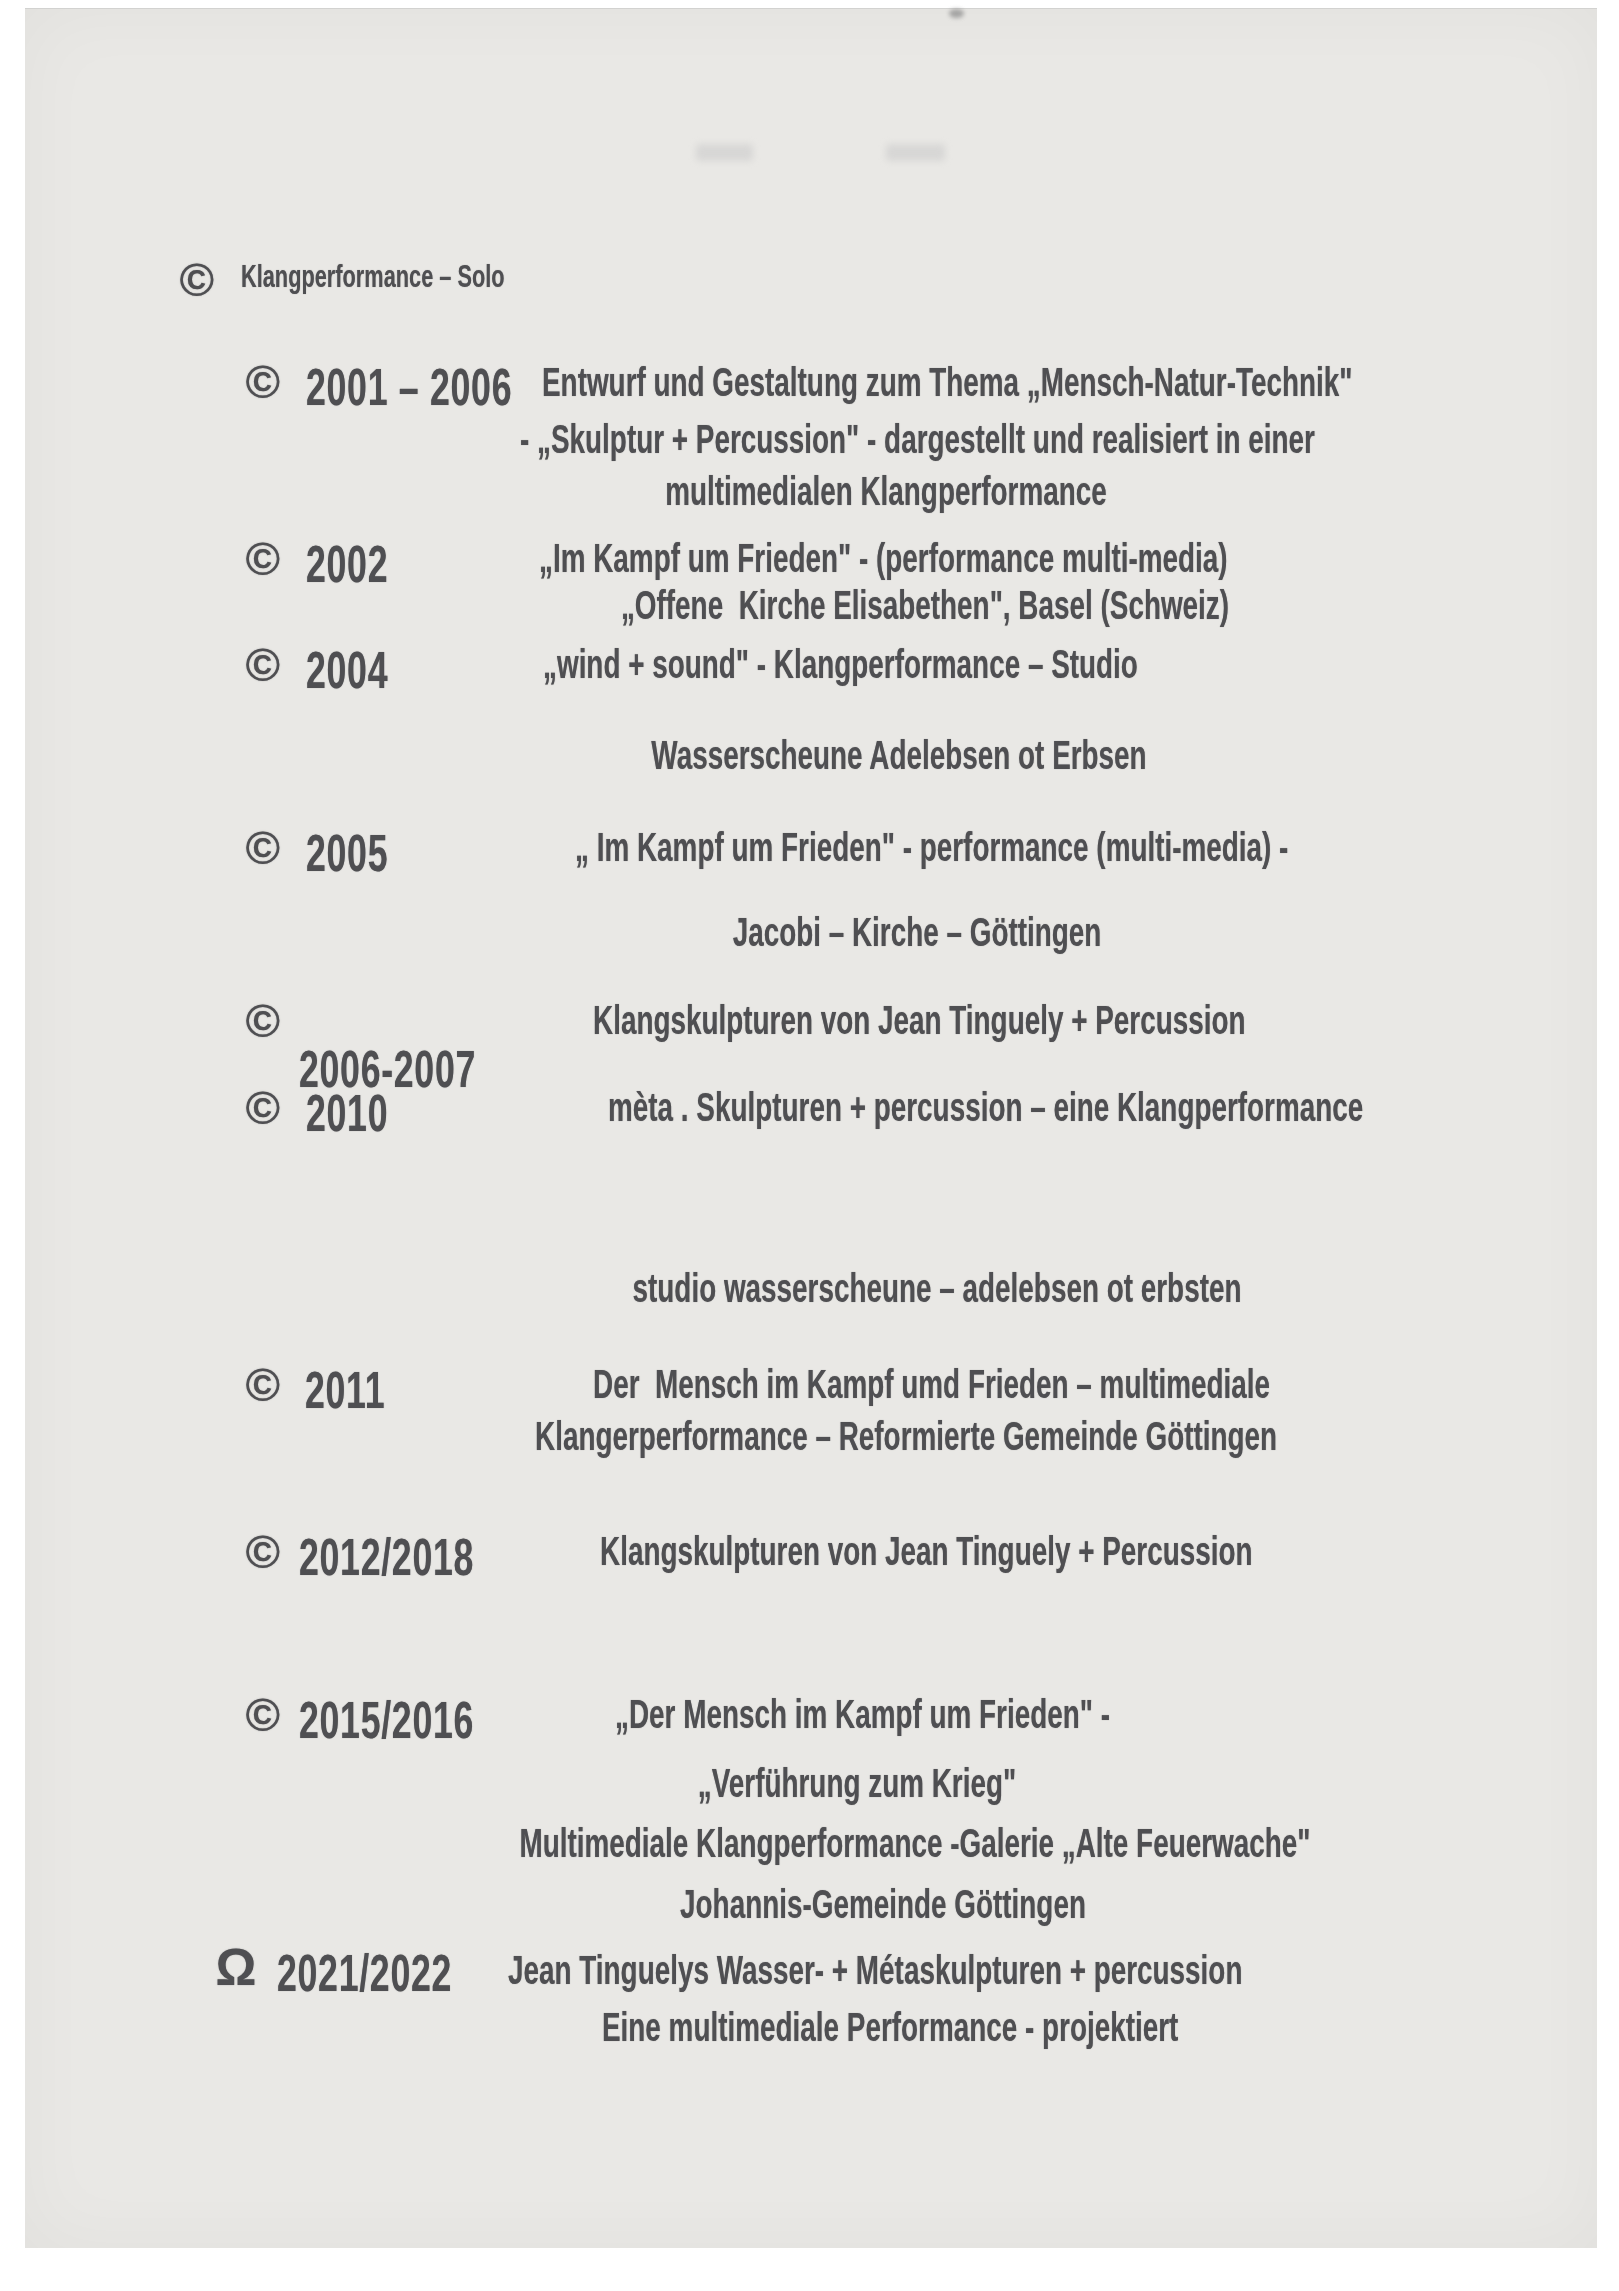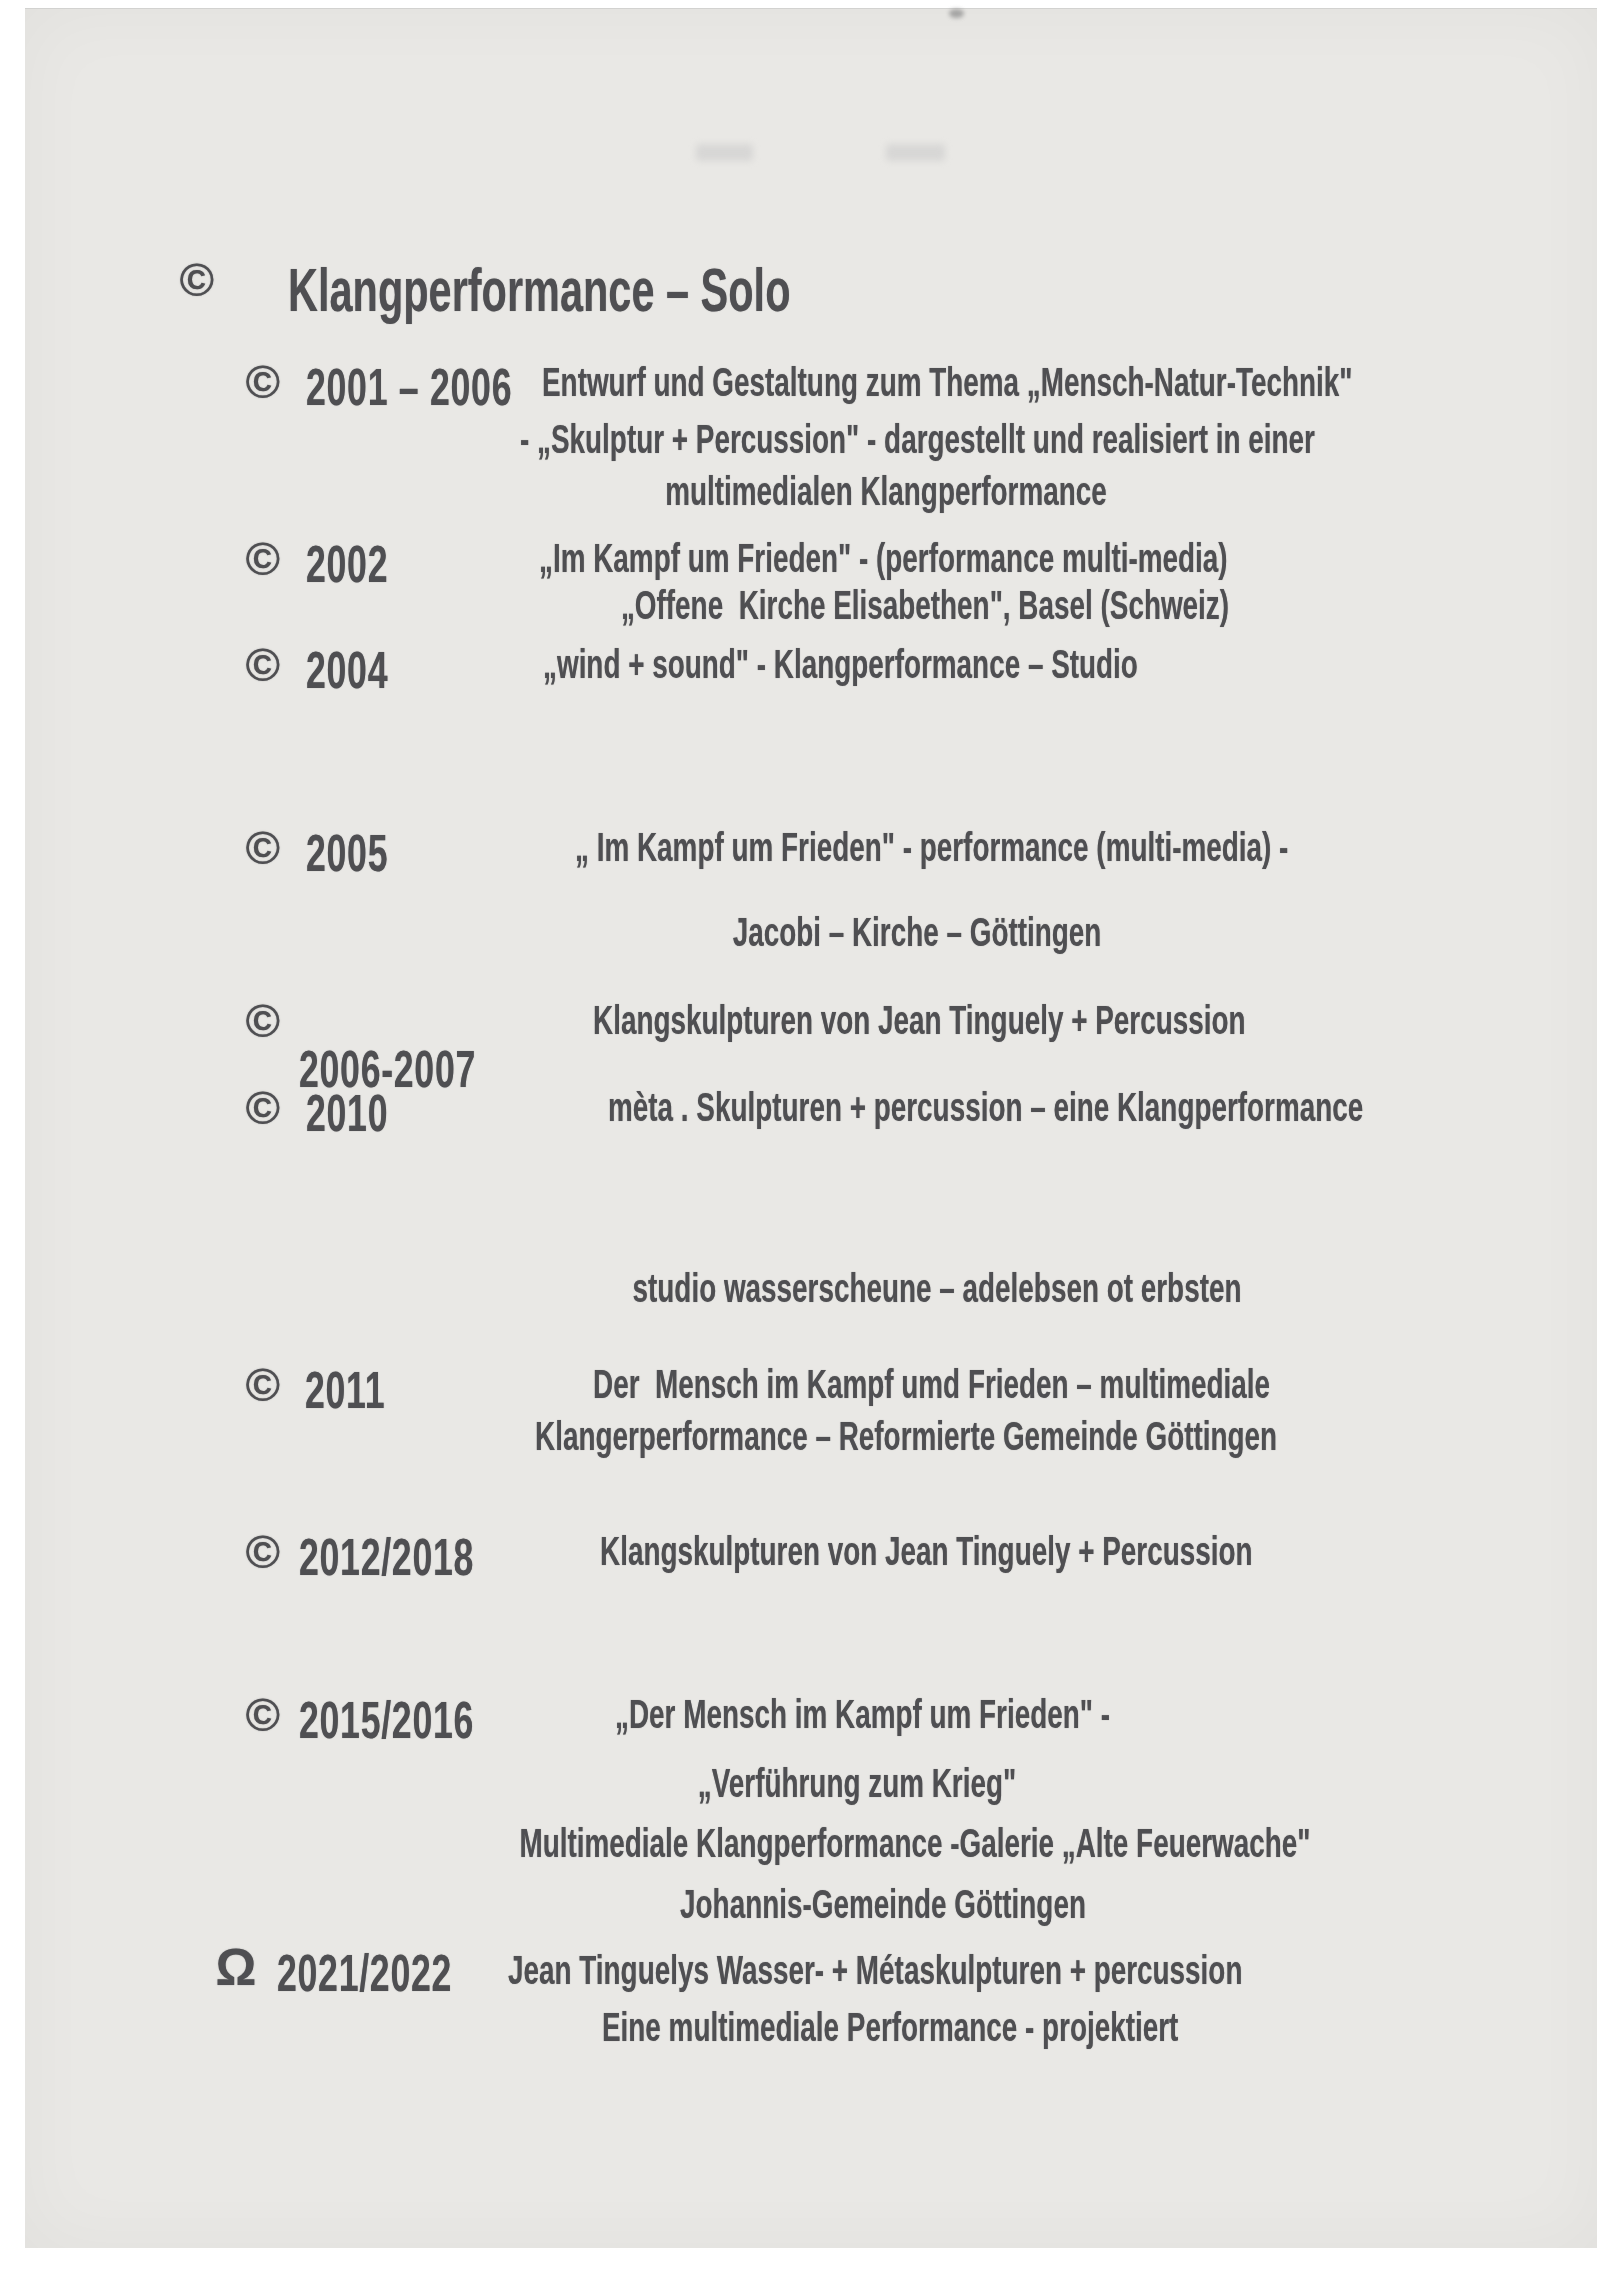--- a/index.html
+++ b/index.html
@@ -20,21 +20,21 @@
   .t, .yr, .b {
     position: absolute;
     white-space: pre;
     color: #4f4f52;
     font-weight: bold;
     text-shadow: 0 0 1.2px rgba(72,72,76,0.55);
     line-height: 1;
   }
   .t { font-size: 41px; }
   .t > span { display: inline-block; transform: scaleX(0.68); transform-origin: left center; white-space: pre; }
-  .t.title { font-size: 61px; margin-left: 47px; }
+  .t.title { font-size: 32px; }
   .t.ctr { transform: translateX(-50%); }
   .t.ctr > span { transform-origin: center center; }
   .yr { font-size: 51px; letter-spacing: 1px; }
   .yr > span { display: inline-block; transform: scaleX(0.70); transform-origin: left center; white-space: pre; }
   .b { font-size: 47px; }
   .b.omega { font-size: 51px; }
   
   .smudge {
     position: absolute;
     background: #c9c9c9;
@@ -69,20 +69,21 @@
   <div class="t ctr" style="left:861px; top:462px;"><span>multimedialen Klangperformance</span></div>
 
   <div class="b" style="left:221px; top:526px;">©</div>
   <div class="yr" style="left:281px; top:530px;"><span>2002</span></div>
   <div class="t" style="left:514px; top:529px;"><span>„Im Kampf um Frieden" - (performance multi-media)</span></div>
   <div class="t ctr" style="left:900px; top:576px;"><span>„Offene  Kirche Elisabethen", Basel (Schweiz)</span></div>
 
   <div class="b" style="left:221px; top:632px;">©</div>
   <div class="yr" style="left:281px; top:636px;"><span>2004</span></div>
   <div class="t" style="left:518px; top:635px;"><span>„wind + sound" - Klangperformance – Studio</span></div>
+  <div class="t ctr" style="left:874px; top:726px;"><span>Wasserscheune Adelebsen ot Erbsen</span></div>
 
   <div class="b" style="left:221px; top:815px;">©</div>
   <div class="yr" style="left:281px; top:819px;text-decoration:underline;"><span>2005</span></div>
   <div class="t" style="left:550px; top:818px;"><span>„ Im Kampf um Frieden" - performance (multi-media) -</span></div>
   <div class="t ctr" style="left:892px; top:903px;"><span>Jacobi – Kirche – Göttingen</span></div>
 
   <div class="b" style="left:221px; top:988px;">©</div>
   <div class="yr" style="left:274px; top:992px;margin-top:43px;"><span>2006-2007</span></div>
   <div class="t" style="left:568px; top:991px;"><span>Klangskulpturen von Jean Tinguely + Percussion</span></div>
 

